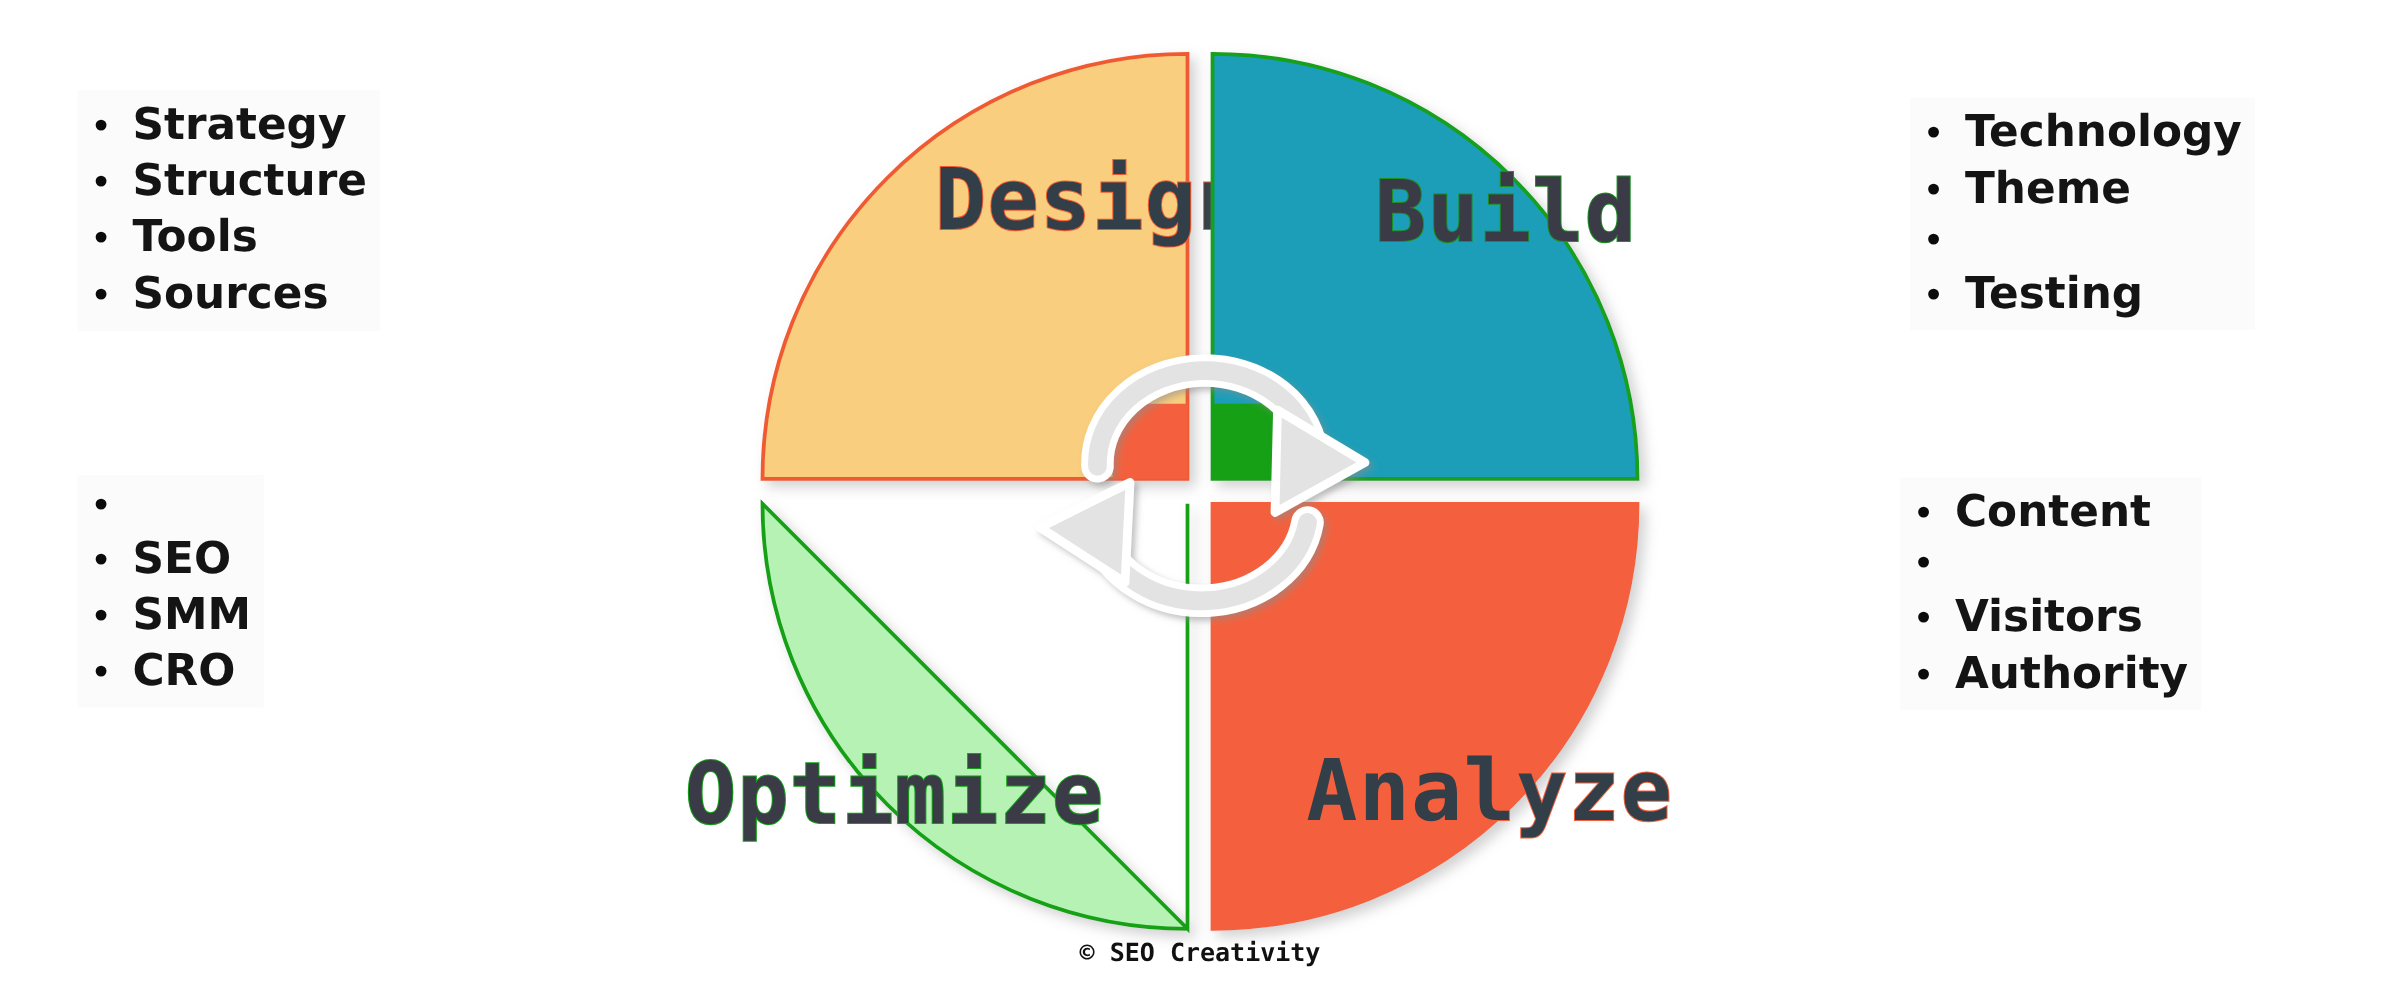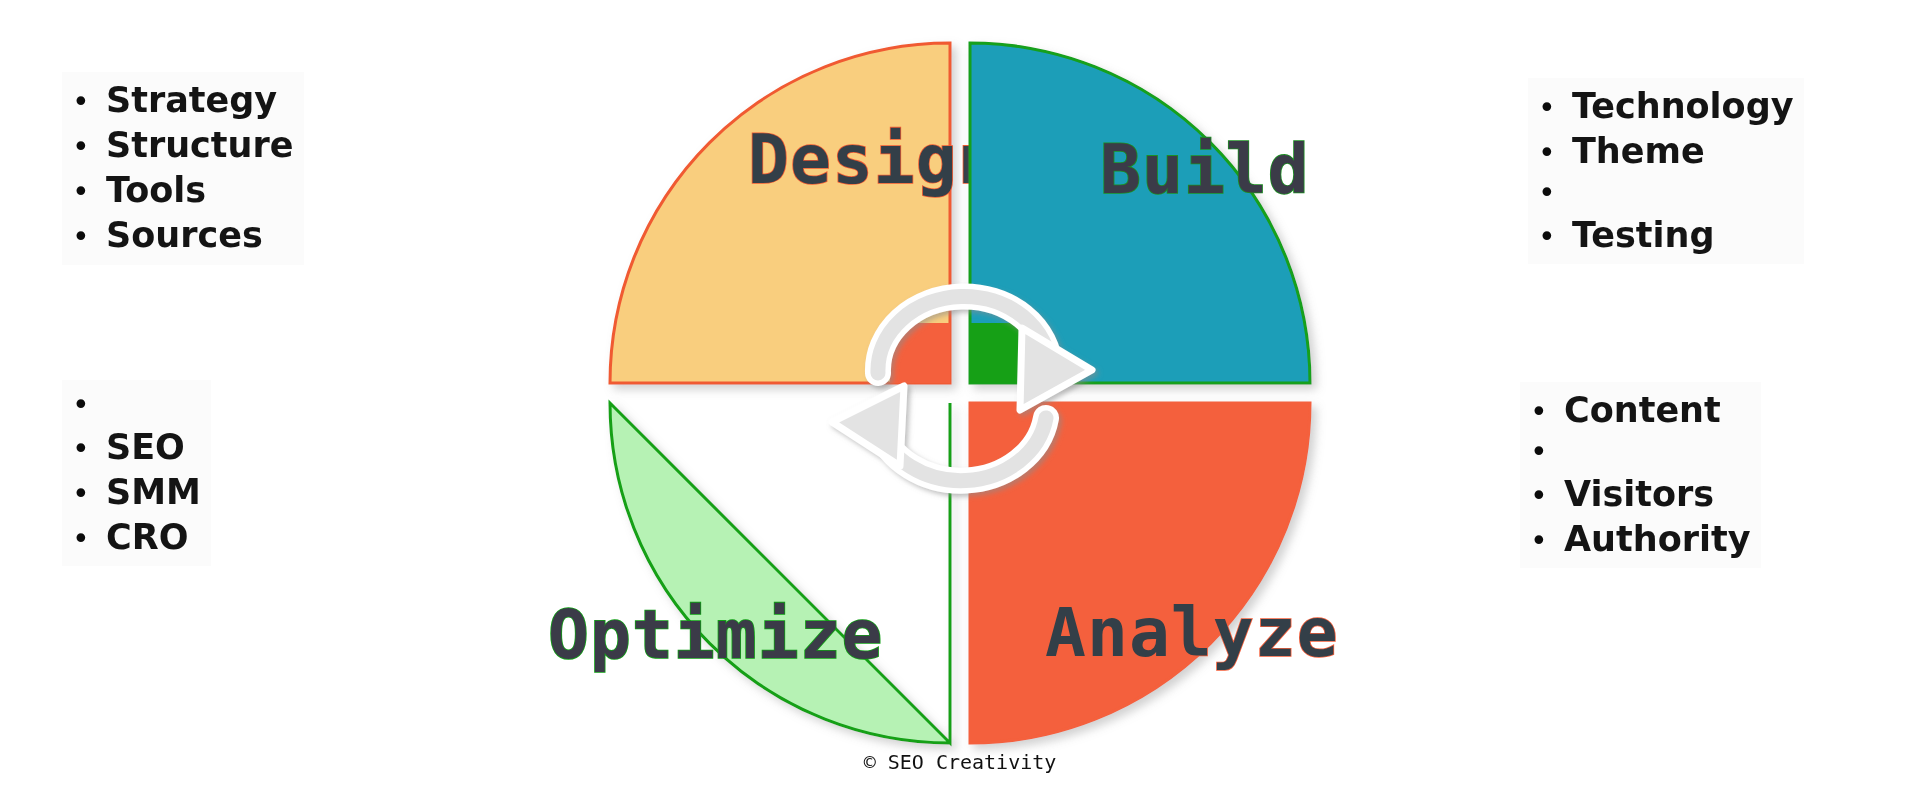--- a/index.html
+++ b/index.html
@@ -77,21 +77,21 @@
     letter-spacing: 1px;
   }
 
   #copyright {
     position: absolute;
     left: 0;
     top: 750px;
     width: 1920px;
     text-align: center;
     font-family: "DejaVu Sans Mono", monospace;
-    font-weight: normal;
+    font-weight: bold;
     font-size: 20px;
     letter-spacing: 0px;
     color: #111111;
   }
 </style>
 </head>
 <body>
 
 <div id="stage">
 

